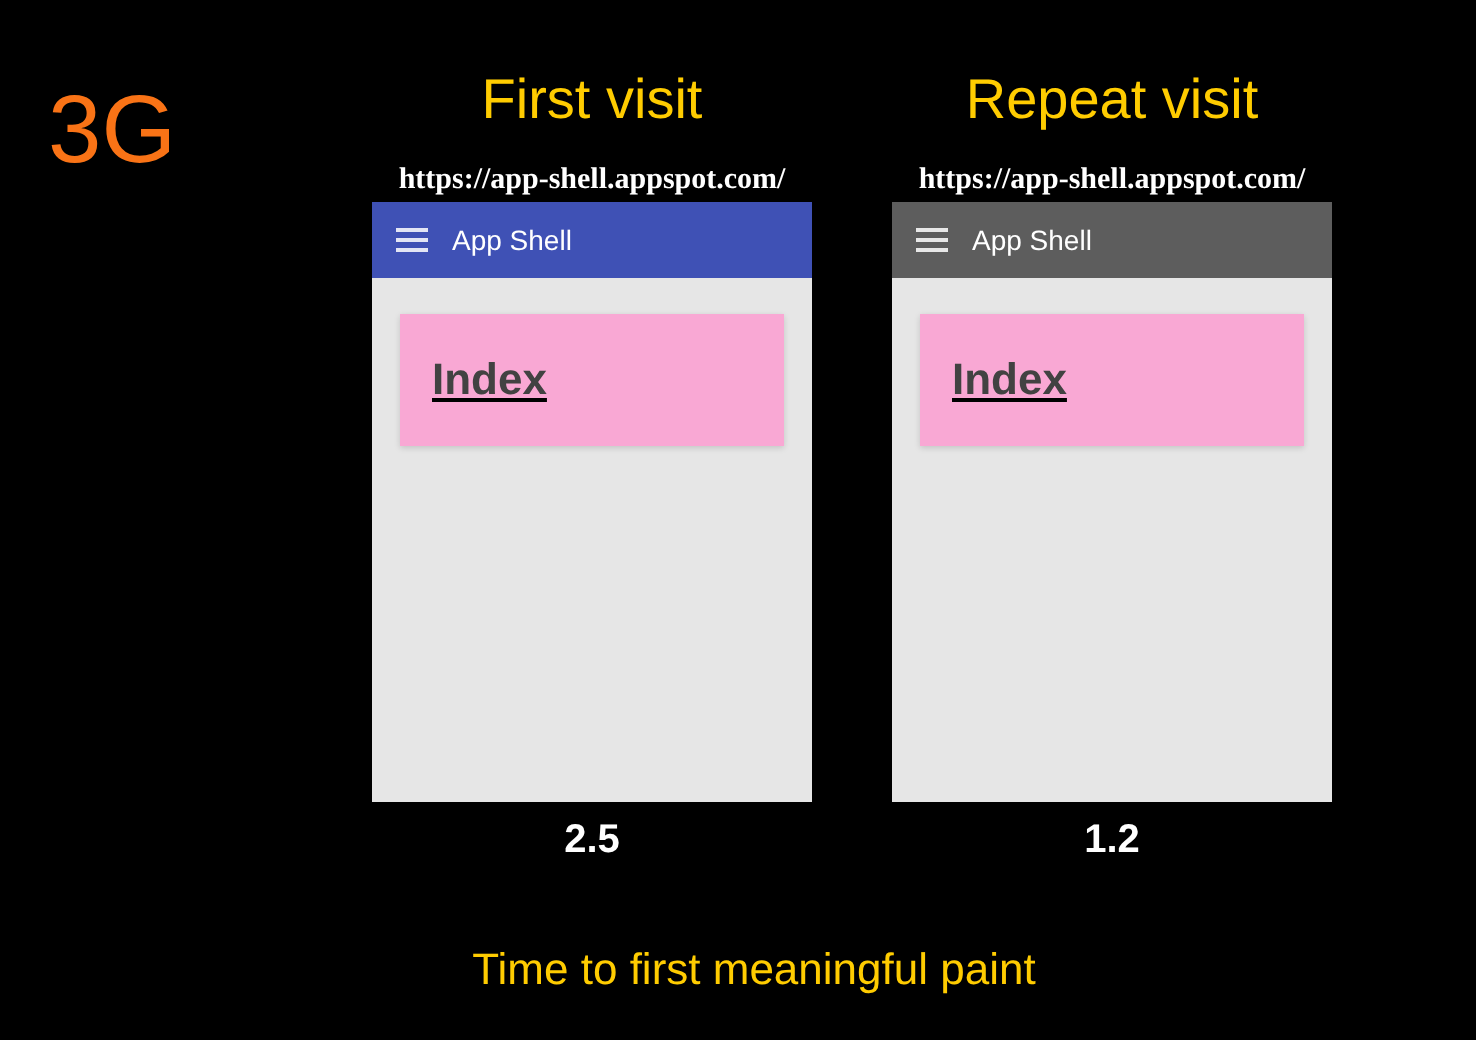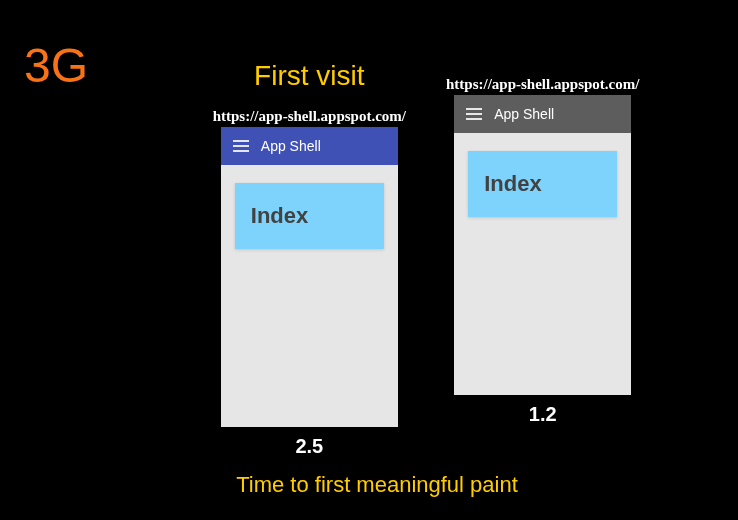--- a/index.html
+++ b/index.html
@@ -31,32 +31,31 @@
       gap: 40px;
       position: absolute;
       top: 34px;
       left: 134px;
       right: 20px;
     }
     .col {
       display: flex;
       flex-direction: column;
       align-items: center;
-      margin-top: 26px;
     }
     .url {
       color: #fff;
       font-size: 15px;
       font-weight: 600;
       margin-top: 16px;
       margin-bottom: 2px;
       font-family: Liberation Serif, serif;
     }
     .phone-screen {
-      width: 177px;
+      width: 220px;
       height: 300px;
       background: #e6e6e6;
       position: relative;
       overflow: hidden;
     }
     .app-header {
       height: 38px;
       display: flex;
       align-items: center;
       padding: 0 12px;
@@ -76,24 +75,25 @@
       height: 2px;
       background: rgba(255,255,255,0.85);
       width: 100%;
     }
     .app-title {
       color: #fff;
       font-size: 14px;
       font-weight: 400;
     }
     .card {
-      background: #7dd3fc;
+      background: #f9a8d4;
       margin: 18px 14px 0 14px;
       padding: 20px 16px;
       box-shadow: 0 1px 3px rgba(0,0,0,0.15);
+      text-decoration: underline;
     }
     .card-title {
       color: #424242;
       font-size: 22px;
       font-weight: 700;
     }
     .timing {
       color: #fff;
       font-size: 20px;
       font-weight: 700;
@@ -129,20 +129,21 @@
         <div class="app-title">App Shell</div>
       </div>
       <div class="card">
         <div class="card-title">Index</div>
       </div>
     </div>
     <div class="timing">2.5</div>
   </div>
 
   <div class="col">
+    <div class="column-title">Repeat visit</div>
     <div class="url">https://app-shell.appspot.com/</div>
     <div class="phone-screen">
       <div class="app-header grey">
         <div class="hamburger-icon">
             <span></span>
             <span></span>
             <span></span>
           </div>
         <div class="app-title">App Shell</div>
       </div>

